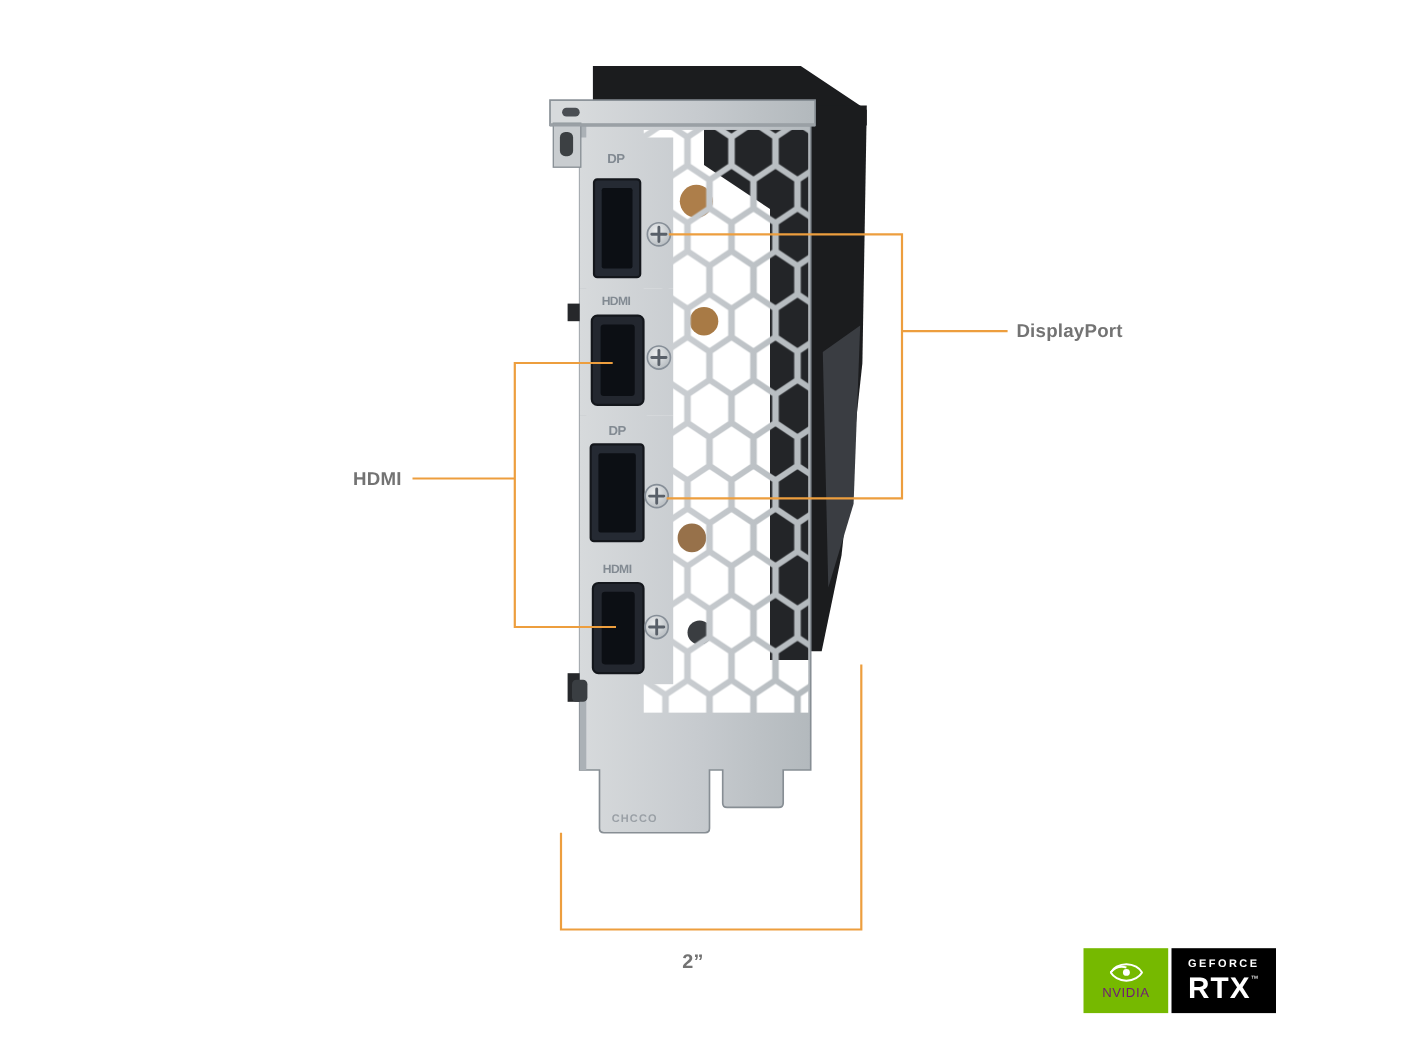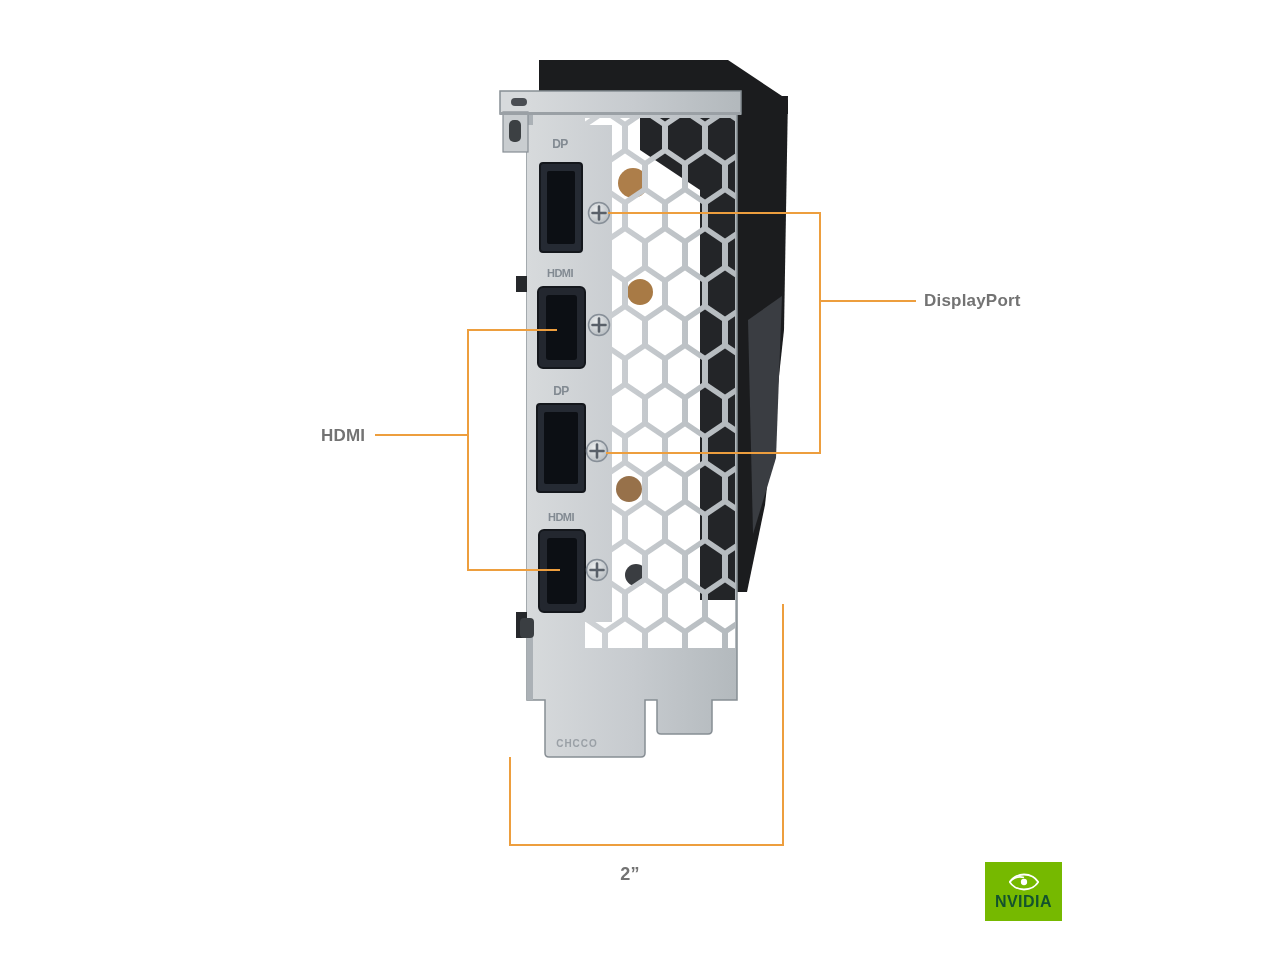--- a/index.html
+++ b/index.html
@@ -16,21 +16,21 @@
 
   .callout{stroke:var(--callout,#ED9E3E);stroke-width:2;fill:none;}
   .portlabel{font-family:"Liberation Sans",sans-serif;font-weight:bold;
              fill:#828a92;letter-spacing:-.5px;}
   .marking{font-family:"Liberation Sans",sans-serif;font-weight:bold;
            fill:#9aa0a6;letter-spacing:1px;}
 
   .badge{position:absolute;left:985px;top:862px;height:59px;display:flex;gap:3px;}
   .badge .green{width:77px;background:var(--nvidia_green,#76B900);display:flex;
                 flex-direction:column;align-items:center;justify-content:center;gap:1px;}
-  .badge .green .nv-text{color:#14532d;font-weight:bold;font-size:16px;letter-spacing:.5px;}
+  .badge .green .nv-text{color:#701a75;font-weight:normal;font-size:12px;letter-spacing:.5px;}
   .badge .black{width:95px;background:#000;color:#fff;display:flex;flex-direction:column;
                 align-items:center;justify-content:center;line-height:1;}
   .badge .black .family{font-size:10px;letter-spacing:2.2px;font-weight:bold;margin-bottom:3px;}
   .badge .black .model{font-size:27px;font-weight:bold;letter-spacing:1px;
                        display:flex;align-items:flex-start;}
   .badge .black .tm{font-size:7px;margin-top:2px;font-weight:normal;}
 </style>
 </head>
 <body>
 
@@ -156,15 +156,22 @@
 
 <div class="badge">
   <div class="green">
     <svg width="30" height="20" viewBox="0 0 40 26">
       <path d="M20,3 C29,3 36,8 39,13 C36,18 29,23 20,23 C11,23 4,18 1,13 C4,8 11,3 20,3 Z" fill="none" stroke="#fff" stroke-width="2.4"></path>
       <path d="M1,13 C6,7 13,5 20,7" stroke="#fff" stroke-width="2.4" fill="none"></path>
       <circle cx="20" cy="13" r="4.2" fill="#fff"></circle>
     </svg>
     <div class="nv-text">NVIDIA</div>
   </div>
+  <div class="black">
+    <div class="family">GEFORCE</div>
+    <div class="model">
+      <span>RTX</span>
+          <span class="tm">™</span>
+    </div>
+  </div>
 </div>
 
 </div>
 
 </body></html>

